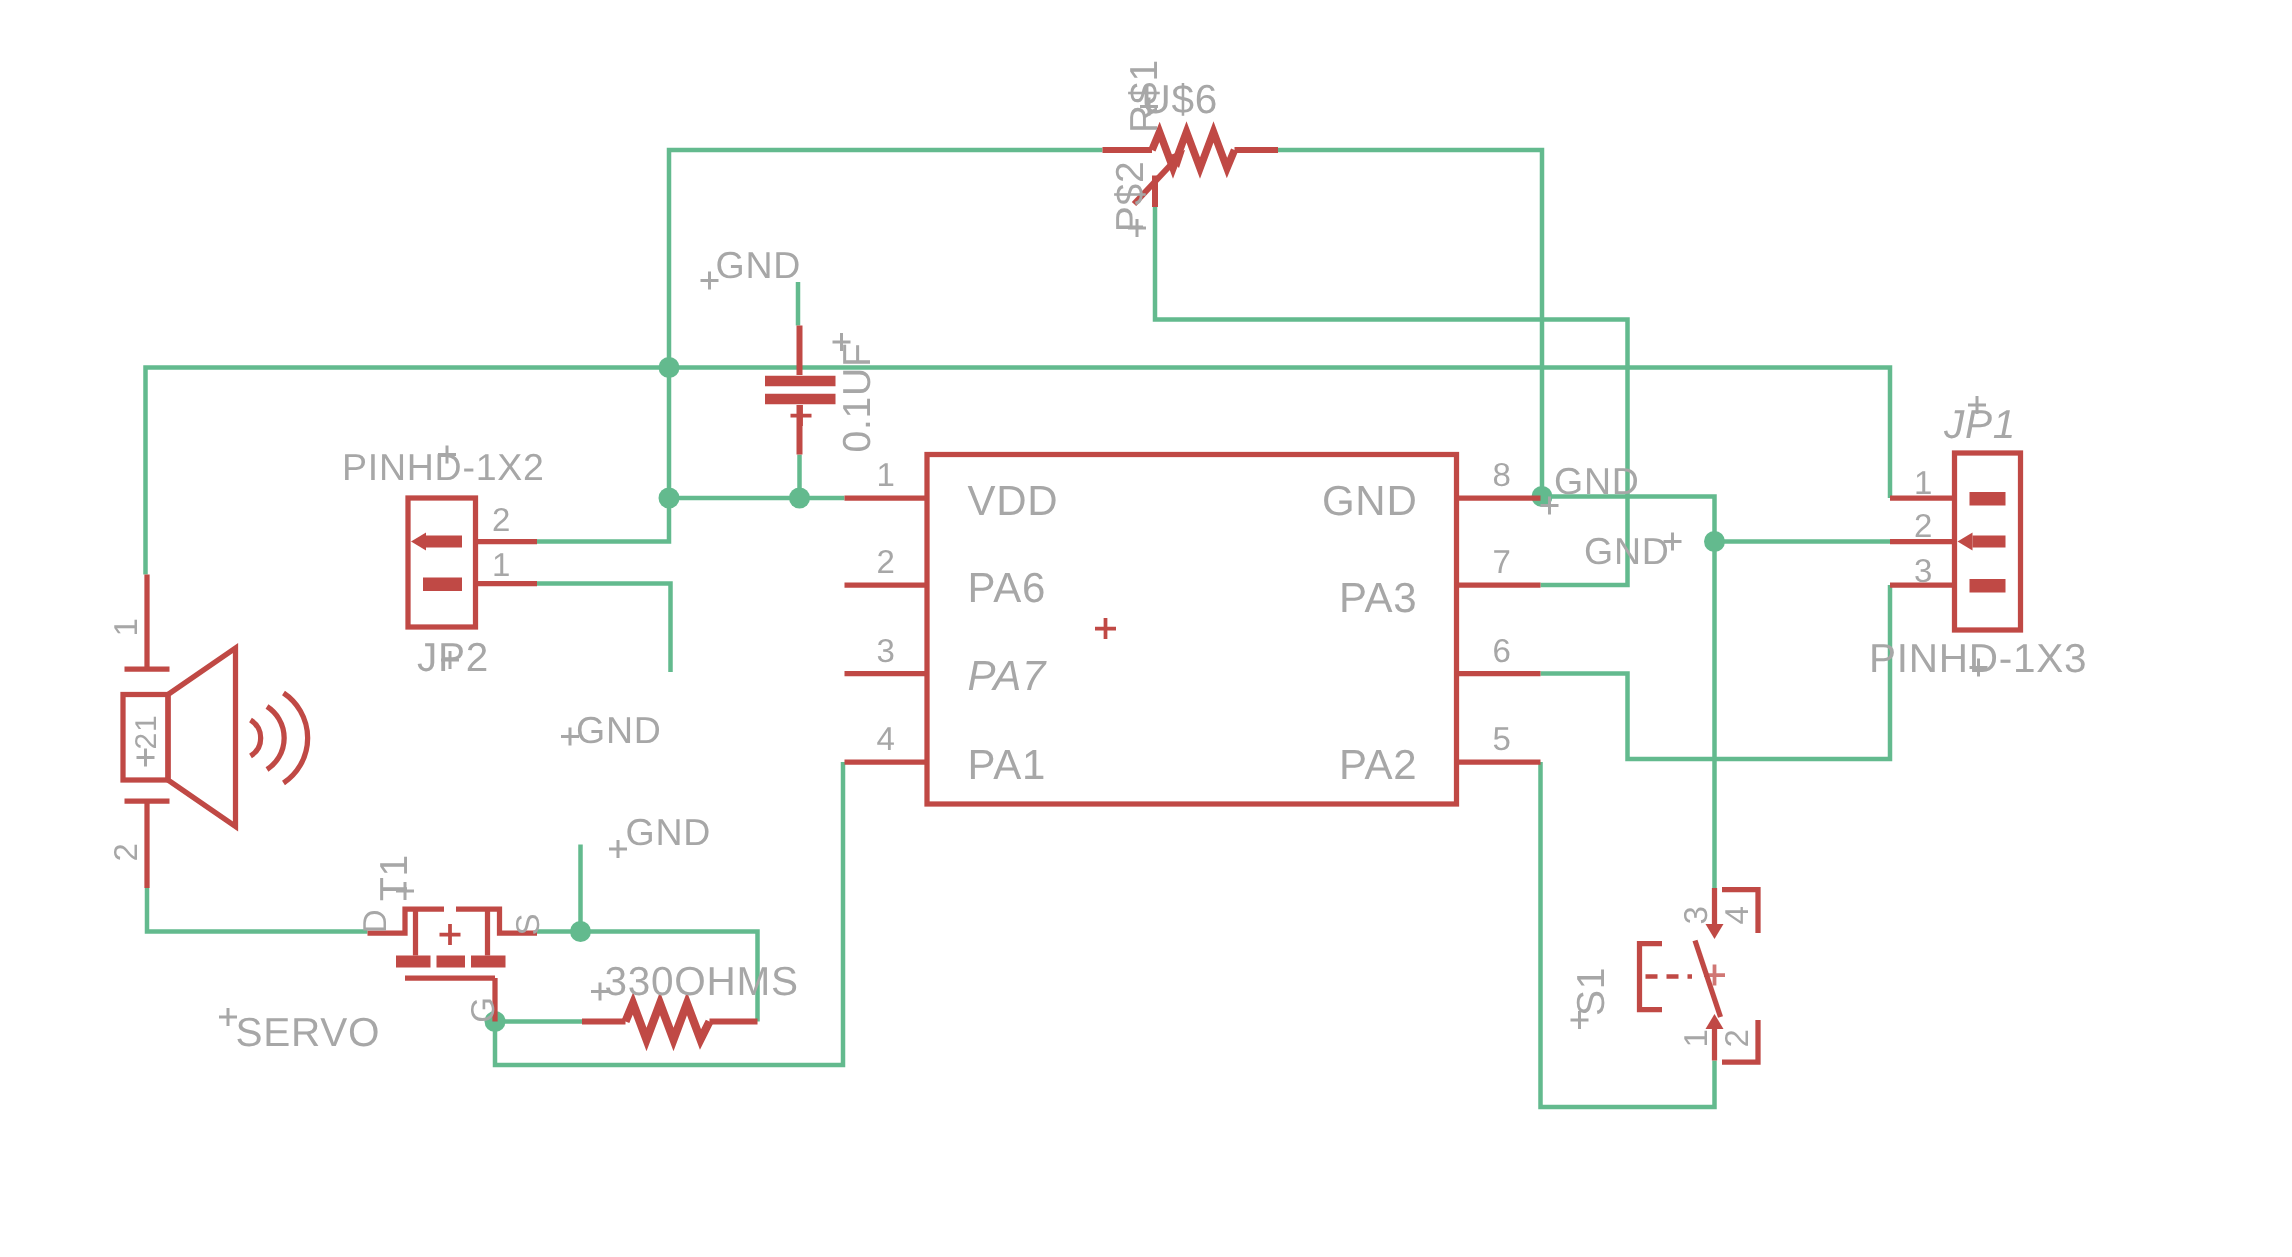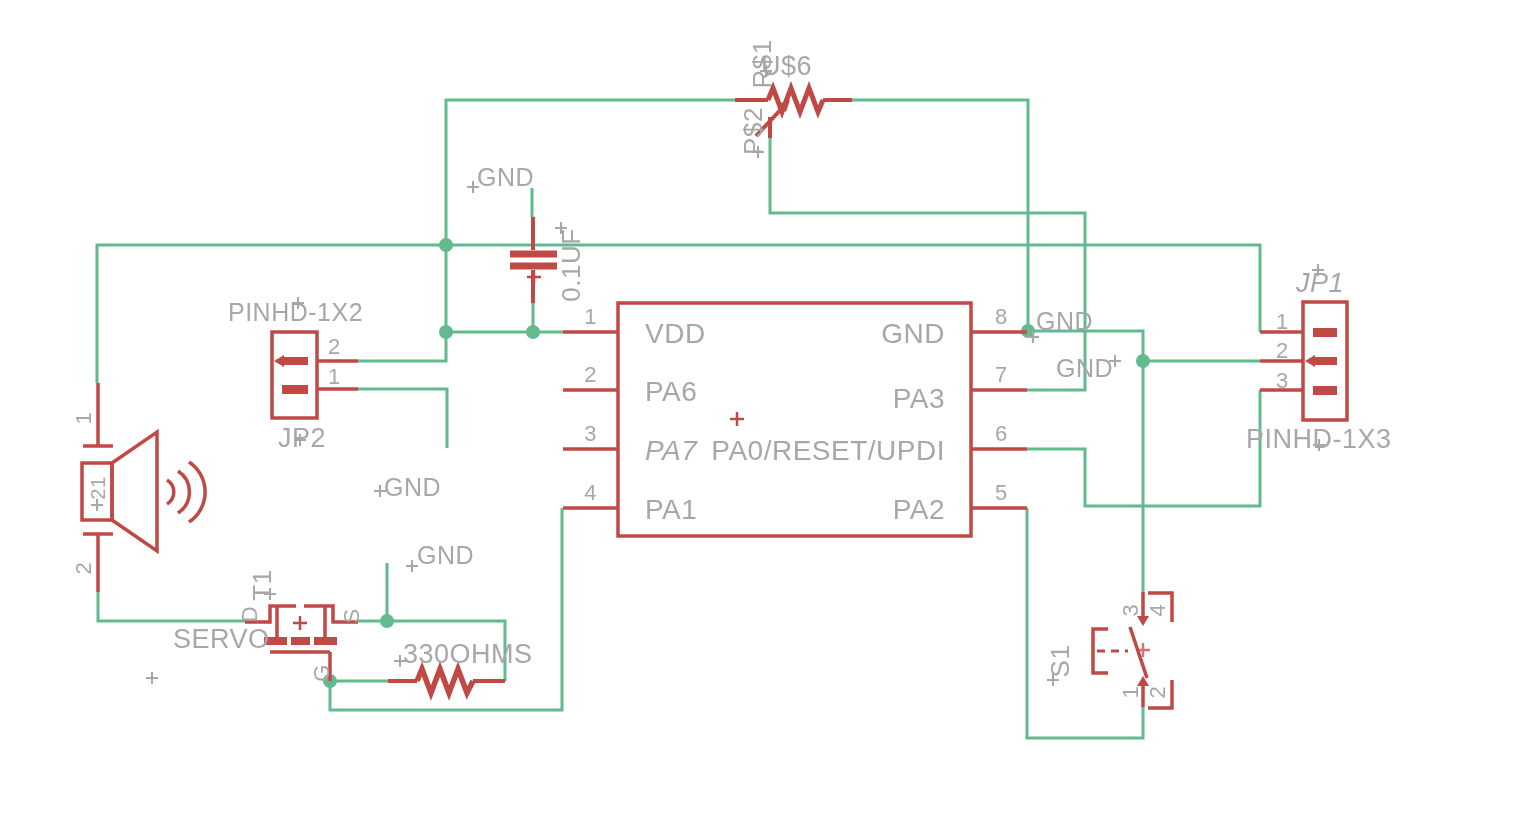--- a/index.html
+++ b/index.html
@@ -183,21 +183,20 @@
 
 <div class="lbl fs25" style="left:477px;top:165px;">GND</div>
 <div class="lbl v fs26" style="left:571px;top:265px;">0.1UF</div>
 
 <div class="lbl fs24" style="left:645px;top:320px;">VDD</div>
 <div class="lbl fs24" style="left:645px;top:378px;">PA6</div>
 <div class="lbl fs24" style="left:645px;top:437px;font-style:italic;">PA7</div>
 <div class="lbl fs24" style="left:645px;top:496px;">PA1</div>
 <div class="lbl fs24 ra" style="left:845px;top:320px;width:100px;">GND</div>
 <div class="lbl fs24 ra" style="left:845px;top:385px;width:100px;">PA3</div>
-<div class="lbl fs24 ra" style="left:695px;top:437px;width:250px;">PA0/RESET/UPDI</div>
 <div class="lbl fs24 ra" style="left:845px;top:496px;width:100px;text-align:right;">PA2</div>
 
 <div class="lbl fs22 ra" style="left:557px;top:306px;width:40px;">1</div>
 <div class="lbl fs22 ra" style="left:557px;top:364px;width:40px;">2</div>
 <div class="lbl fs22 ra" style="left:557px;top:423px;width:40px;">3</div>
 <div class="lbl fs22 ra" style="left:557px;top:482px;width:40px;">4</div>
 <div class="lbl fs22" style="left:995px;top:306px;">8</div>
 <div class="lbl fs22" style="left:995px;top:364px;">7</div>
 <div class="lbl fs22" style="left:995px;top:423px;">6</div>
 <div class="lbl fs22" style="left:995px;top:482px;">5</div>
@@ -210,21 +209,21 @@
 
 <div class="lbl fs27" style="left:1296px;top:270px;font-style:italic;">JP1</div>
 <div class="lbl fs27" style="left:1246px;top:426px;">PINHD-1X3</div>
 <div class="lbl fs22" style="left:1276px;top:311px;">1</div>
 <div class="lbl fs22" style="left:1276px;top:340px;">2</div>
 <div class="lbl fs22" style="left:1276px;top:370px;">3</div>
 
 <div class="lbl v fs22" style="left:84px;top:418px;">1</div>
 <div class="lbl v fs22" style="left:84px;top:568px;">2</div>
 <div class="lbl v fs20" style="left:98px;top:488px;">21</div>
-<div class="lbl fs27" style="left:157px;top:626px;margin-left:16px;">SERVO</div>
+<div class="lbl fs27" style="left:157px;top:675px;">SERVO</div>
 
 <div class="lbl v fs26" style="left:262px;top:585px;">T1</div>
 <div class="lbl v fs22" style="left:250px;top:614px;">D</div>
 <div class="lbl v fs22" style="left:352px;top:616px;">S</div>
 <div class="lbl v fs22" style="left:322px;top:673px;">G</div>
 <div class="lbl fs25" style="left:417px;top:543px;">GND</div>
 
 <div class="lbl fs27" style="left:403px;top:641px;">330OHMS</div>
 
 <div class="lbl v fs26" style="left:1060px;top:661px;">S1</div>

